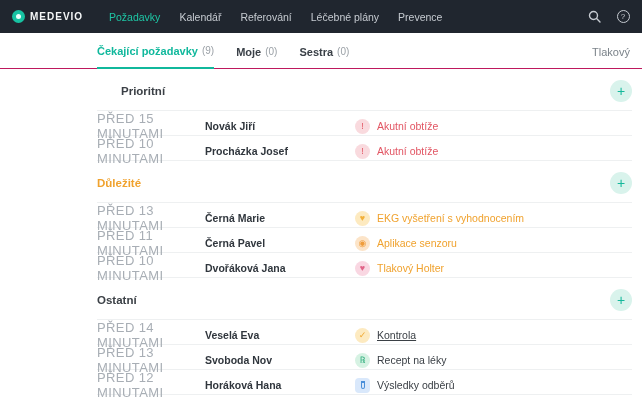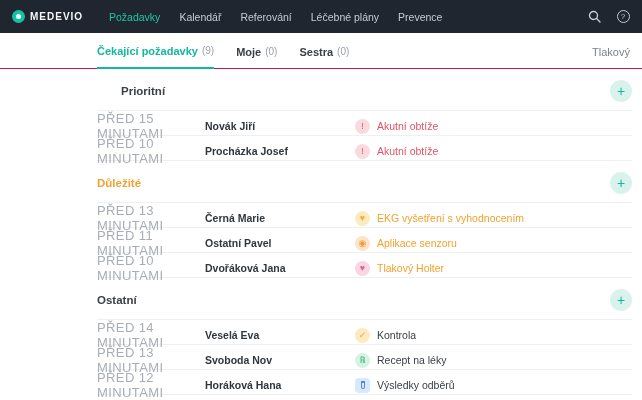--- a/index.html
+++ b/index.html
@@ -164,21 +164,21 @@
     <div class="time">PŘED 13 MINUTAMI</div>
     <div class="pname">Černá Marie</div>
     <div class="rtype">
       <span class="ricon" style="background: rgb(253, 234, 192); color: rgb(242, 176, 58);">♥</span>
       <span class="rlabel" style="color: rgb(240, 162, 46);">EKG vyšetření s vyhodnocením</span>
     </div>
   </div>
 
   <div class="row">
     <div class="time">PŘED 11 MINUTAMI</div>
-    <div class="pname">Ostatní Pavel</div>
+    <div class="pname">Černá Pavel</div>
     <div class="rtype">
       <span class="ricon" style="background: rgb(252, 228, 200); color: rgb(239, 157, 60);">◉</span>
       <span class="rlabel" style="color: rgb(240, 162, 46);">Aplikace senzoru</span>
     </div>
   </div>
 
   <div class="row">
     <div class="time">PŘED 10 MINUTAMI</div>
     <div class="pname">Dvořáková Jana</div>
     <div class="rtype">
@@ -195,21 +195,21 @@
       <button class="add-btn">
         <span>+</span>
       </button>
     </div>
     <div class="rows">
   <div class="row">
     <div class="time">PŘED 14 MINUTAMI</div>
     <div class="pname">Veselá Eva</div>
     <div class="rtype">
       <span class="ricon" style="background: rgb(253, 234, 192); color: rgb(240, 168, 48);">✓</span>
-      <span class="rlabel" style="color: rgb(59, 64, 70);">Kontrola</span>
+      <span class="rlabel" style="color: rgb(59, 64, 70); text-decoration: underline;">Kontrola</span>
     </div>
   </div>
 
   <div class="row">
     <div class="time">PŘED 13 MINUTAMI</div>
     <div class="pname">Svoboda Nov</div>
     <div class="rtype">
       <span class="ricon" style="background: rgb(214, 242, 227); color: rgb(47, 174, 125);">℞</span>
       <span class="rlabel" style="color: rgb(59, 64, 70);">Recept na léky</span>
     </div>

